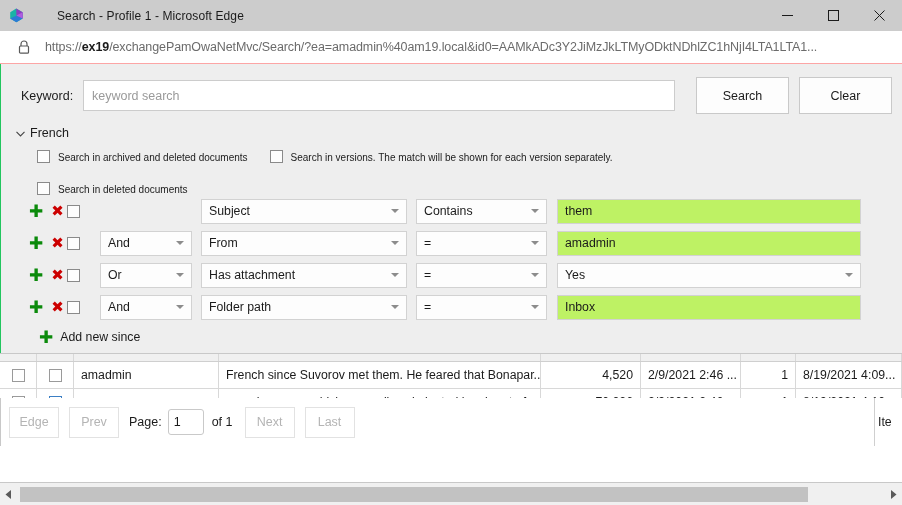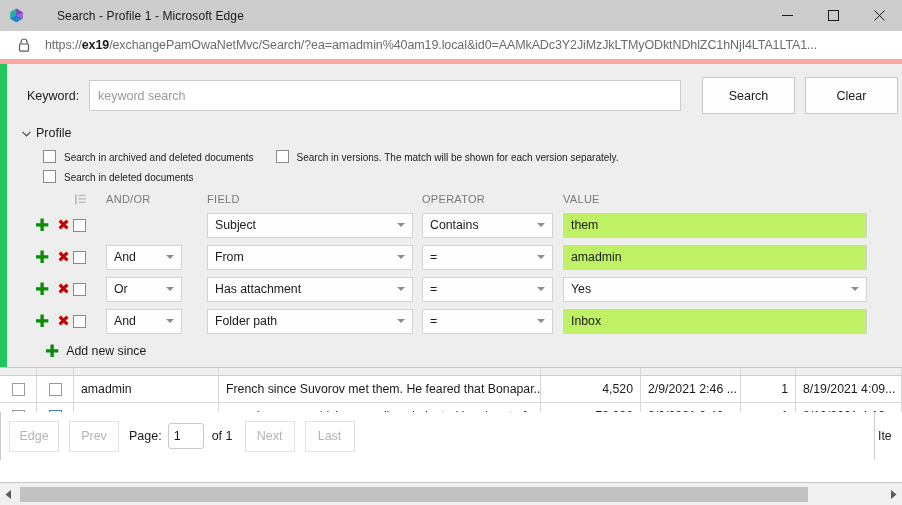--- a/index.html
+++ b/index.html
@@ -46,21 +46,21 @@
     color: #1b1b1b;
   }
   .win-btn svg { display: block; }
 
   
   .addrbar {
     height: 33px;
     background: #ffffff;
     display: flex; align-items: center;
     flex: 0 0 auto;
-    border-bottom: 5px solid #fca5a5;
+    border-bottom: 1px solid #fca5a5;
   }
   .lock-icon {
     margin-left: 17px; margin-right: 14px;
     display: flex; align-items: center;
     flex: 0 0 auto;
   }
   .url-text {
     font-size: 12.5px; color: #6b6b6b;
     white-space: nowrap; overflow: hidden;
     letter-spacing: -0.1px;
@@ -71,21 +71,21 @@
   .page {
     flex: 1 1 auto;
     background: #eeeeee;
     position: relative;
     overflow: hidden;
     display: flex; flex-direction: column;
   }
   .page-inner {
     flex: 0 0 auto;
     padding: 0;
-    border-left: 7px solid #22c55e;
+    border-left: 1px solid #22c55e;
   }
 
   
   .keyword-row {
     display: flex; align-items: center;
     padding: 14px 0 10px 0;
     height: 59px;
   }
   .keyword-label {
     width: 82px; padding-left: 20px;
@@ -122,21 +122,21 @@
     display: inline-block;
     margin-right: 5px; color: #444;
     font-size: 9px; line-height: 1;
     transform: translateY(1px);
   }
   .chk-row {
     display: flex; align-items: flex-end;
     height: 20px; padding-left: 36px;
     font-size: 10px; color: #1b1b1b;
   }
-  .chk-row.second { margin-top: 0px; }
+  .chk-row.second { margin-top: 12px; }
   .cbox {
     width: 13px; height: 13px;
     border: 1px solid #8a8a8a;
     background: #fdfdfd;
     margin-right: 8px;
     flex: 0 0 auto;
   }
   .chk-gap { width: 22px; flex: 0 0 auto; }
 
   
@@ -184,21 +184,21 @@
     cursor: pointer;
   }
   .sel .arrow {
     position: absolute; right: 7px; top: 50%;
     width: 0; height: 0;
     border-left: 4px solid transparent;
     border-right: 4px solid transparent;
     border-top: 4px solid #8c8c8c;
     transform: translateY(-2px);
   }
-  .sel.andor { width: 76px; }
+  .sel.andor { width: 92px; }
   .sel.field { width: 206px; }
   .sel.oper  { width: 131px; }
   .val-input {
     width: 304px; height: 25px;
     border: 1px solid #d2d2d2;
     background: #bef264;
     font-family: "Liberation Sans", sans-serif;
     font-size: 12.3px; color: #1b1b1b;
     padding: 0 7px;
     outline: none;
@@ -385,52 +385,35 @@
         <button class="btn-std">Search</button>
         <button class="btn-std clear">Clear</button>
       </div>
 
       <div class="queries-hdr">
         <span class="caret-down">
           <svg width="9" height="6" viewBox="0 0 9 6">
               <path d="M0.5 0.8 L4.5 5 L8.5 0.8" fill="none" stroke="#444" stroke-width="1.1"></path>
             </svg>
         </span>
-        <span>Profile</span>
+        <span>French</span>
       </div>
 
       <div class="chk-row">
         <div class="cbox"></div>
         <span>Search in archived and deleted documents</span>
         <div class="chk-gap"></div>
         <div class="cbox"></div>
         <span>Search in versions. The match will be shown for each version separately.</span>
       </div>
       <div class="chk-row second">
         <div class="cbox"></div>
         <span>Search in deleted documents</span>
       </div>
 
-      <div class="clause-hdr">
-        <div class="col-act"></div>
-        <div class="col-chk">
-          <span class="hdr-icon">
-            <svg width="11" height="11" viewBox="0 0 11 11">
-              <rect x="0" y="0.5" width="1.6" height="10" fill="#b8b8b8"></rect>
-              <rect x="3.4" y="0.8" width="7.4" height="1.3" fill="#b8b8b8"></rect>
-              <rect x="3.4" y="4.2" width="7.4" height="1.3" fill="#b8b8b8"></rect>
-              <rect x="3.4" y="7.6" width="7.4" height="1.3" fill="#b8b8b8"></rect>
-            </svg>
-          </span>
-        </div>
-        <div class="col-andor">AND/OR</div>
-        <div class="col-field">FIELD</div>
-        <div class="col-oper">OPERATOR</div>
-        <div class="col-value">VALUE</div>
-      </div>
 
       <div class="clause-row">
         <div class="col-act act-cell">
           <span class="plus-ico">✚</span>
           <span class="x-ico">✖</span>
         </div>
         <div class="col-chk">
           <div class="cbox" style="margin-right:0"></div>
         </div>
         <div class="col-andor"></div>

